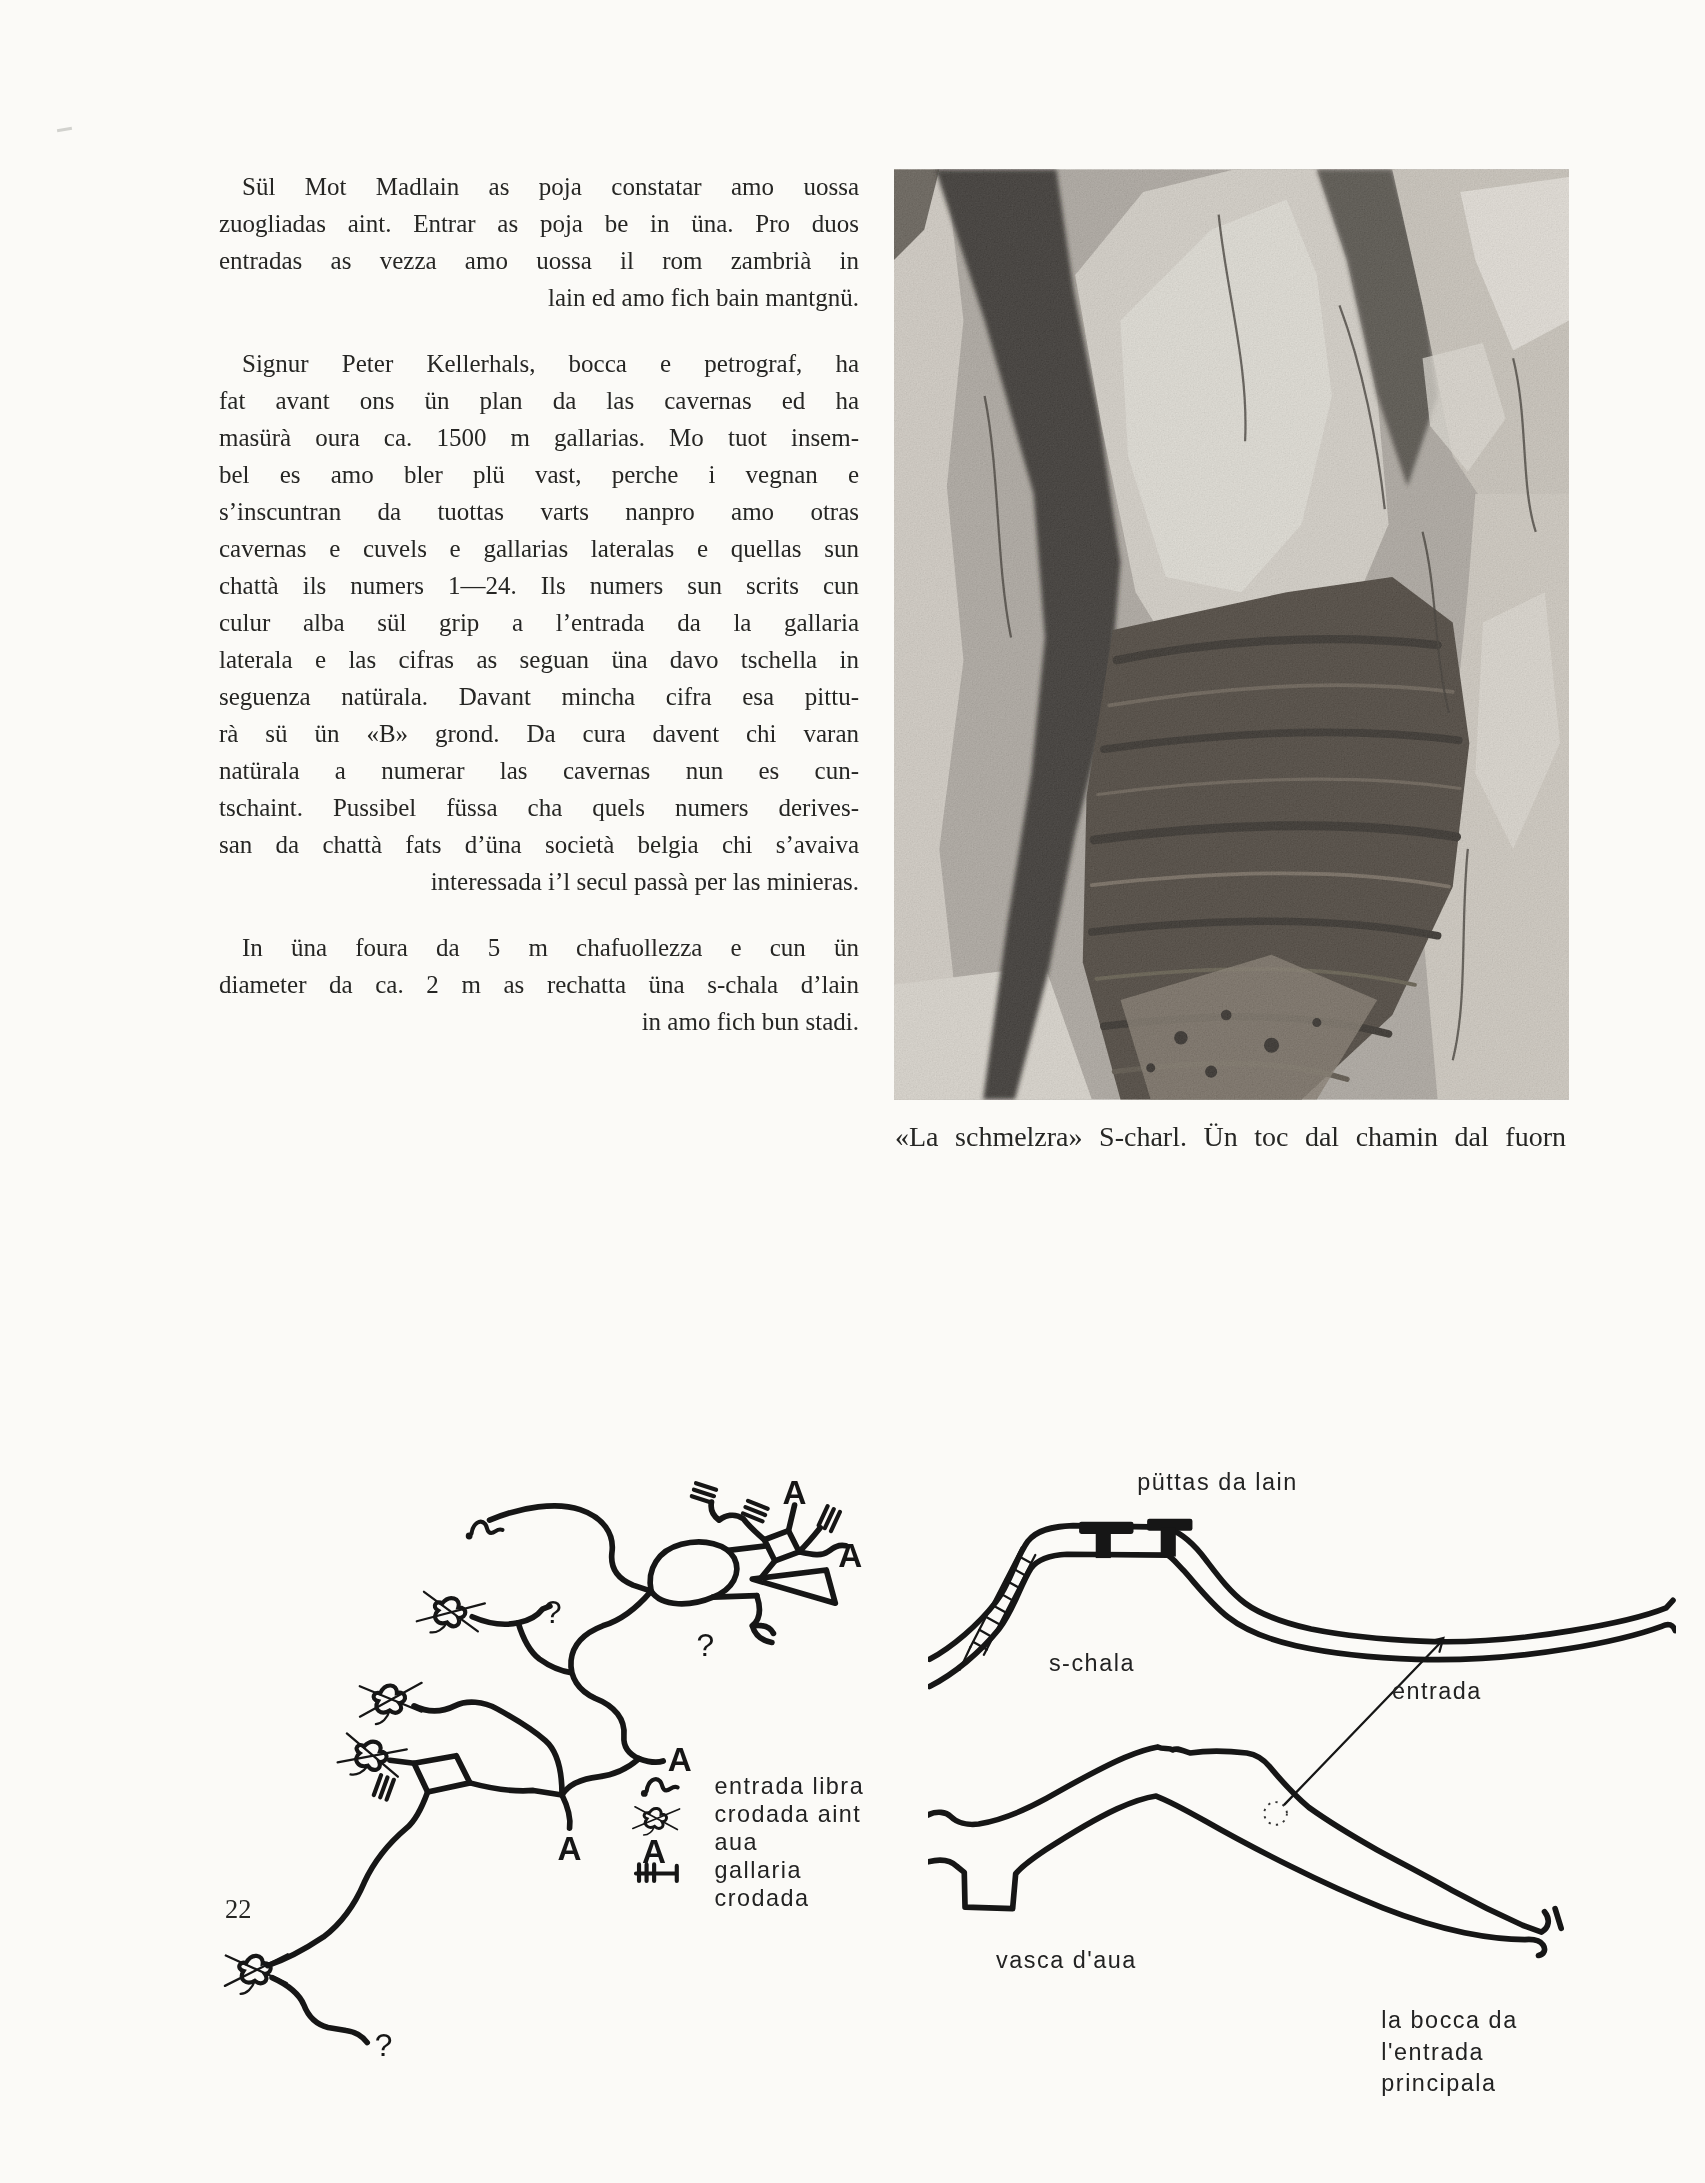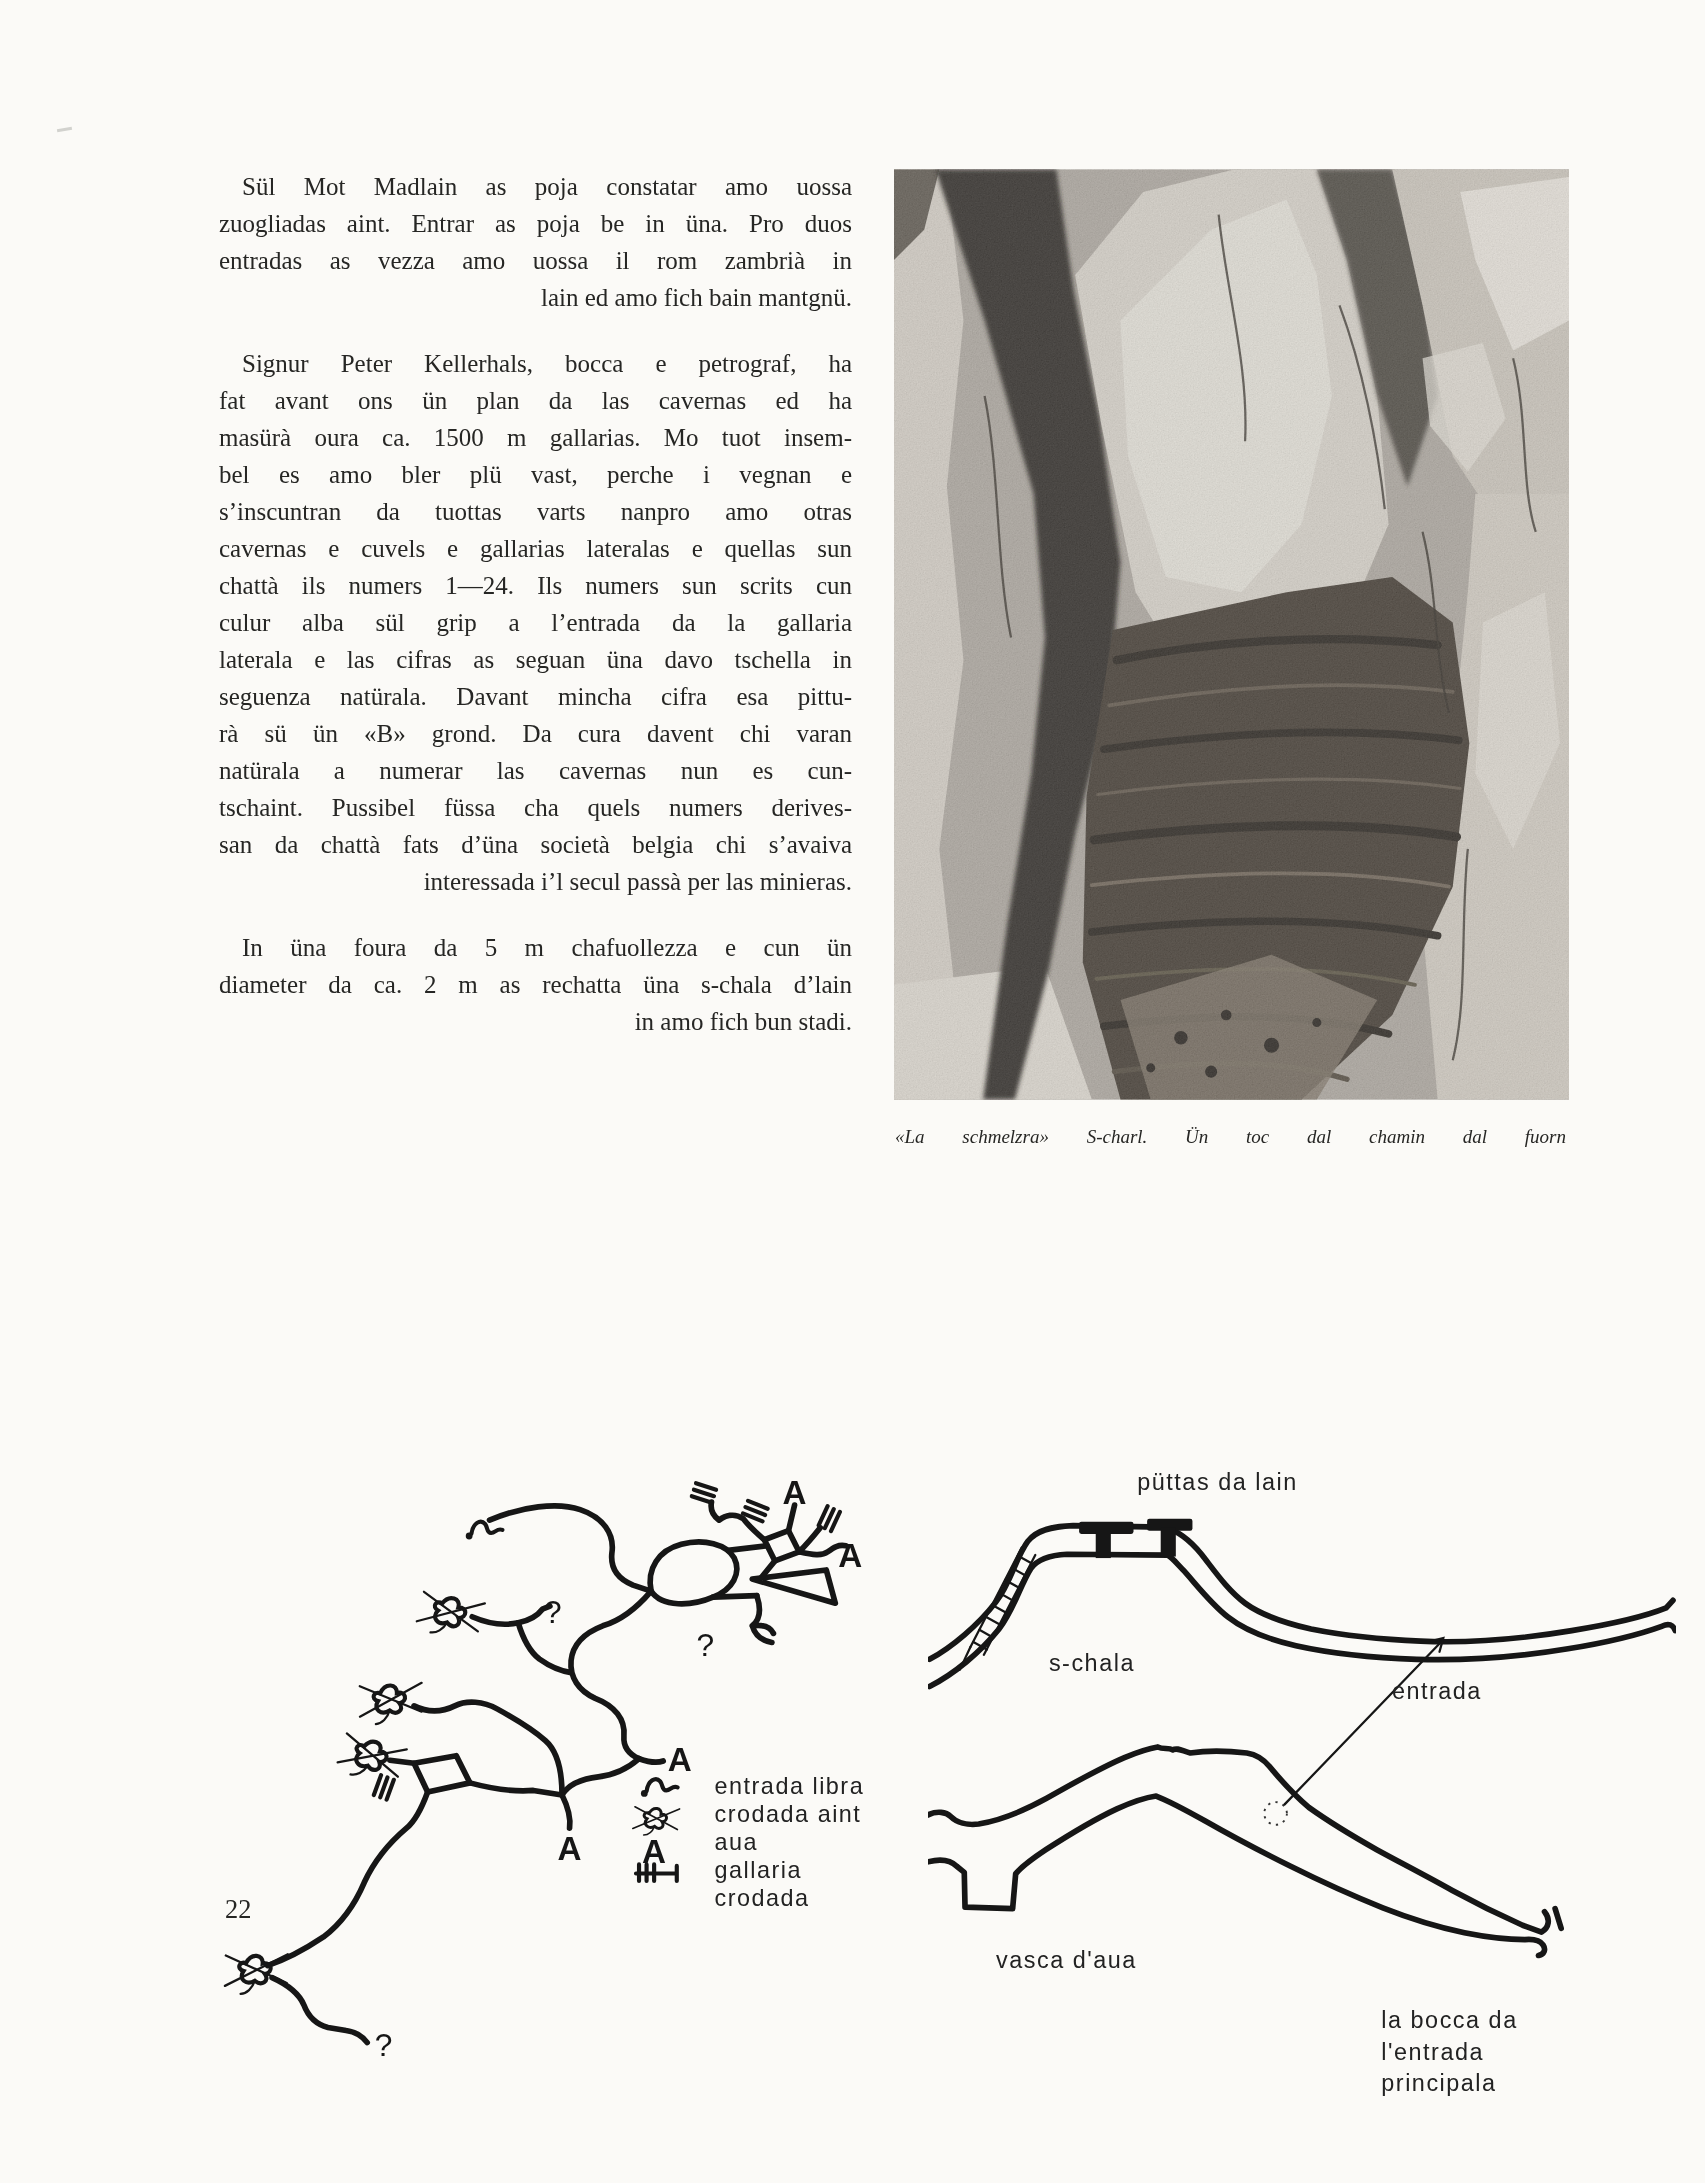--- a/index.html
+++ b/index.html
@@ -1,27 +1,27 @@
 <!DOCTYPE html>
 <html style="font-size:12px"><head>
 <meta charset="utf-8">
 <style>
   html,body{margin:0;padding:0;background:#e8e8e6;}
   .page{position:relative;width:1706px;height:2183px;background:#fbfaf7;overflow:hidden;
         font-family:"Liberation Serif",serif;color:#262624;}
   .artifact{position:absolute;left:57px;top:128px;width:15px;height:3px;background:#d2d2ce;transform:rotate(-10deg);}
   .text-col{position:absolute;left:219px;top:168px;width:644px;
             font-size:25px;line-height:37px;}
-  .text-col p{margin:0 11px 29px 0;}
+  .text-col p{margin:0 4px 29px 0;}
   .jline{display:block;text-align:justify;text-align-last:justify;}
   .lline{display:block;text-align:right;}
   .indent{text-indent:23px;}
   .photo{position:absolute;left:894px;top:169px;width:675px;height:931px;}
   .caption{position:absolute;left:895px;top:1123px;width:671px;
-           font-size:19px;line-height:27px;text-align:justify;text-align-last:justify;font-style:italic;}
+           font-size:28px;line-height:27px;text-align:justify;text-align-last:justify;}
   .pageno{position:absolute;left:225px;top:1894px;font-size:26.4px;}
   svg.map{position:absolute;left:219px;top:1462px;}
   svg.section{position:absolute;left:928px;top:1462px;}
   .sketch{stroke:#161616;stroke-width:7.5;fill:none;stroke-linecap:round;stroke-linejoin:round;}
   .thin{stroke:#161616;stroke-width:3;fill:none;stroke-linecap:round;}
   .tick{stroke:#161616;stroke-width:5.5;fill:none;stroke-linecap:round;}
   .dlabel{font-family:"Liberation Sans",sans-serif;font-size:31px;letter-spacing:2px;fill:#222;}
   .amark{font-family:"Liberation Sans",sans-serif;font-size:44px;font-weight:700;fill:#161616;}
   .qmark{font-family:"Liberation Sans",sans-serif;font-size:42px;fill:#161616;}
 </style>

